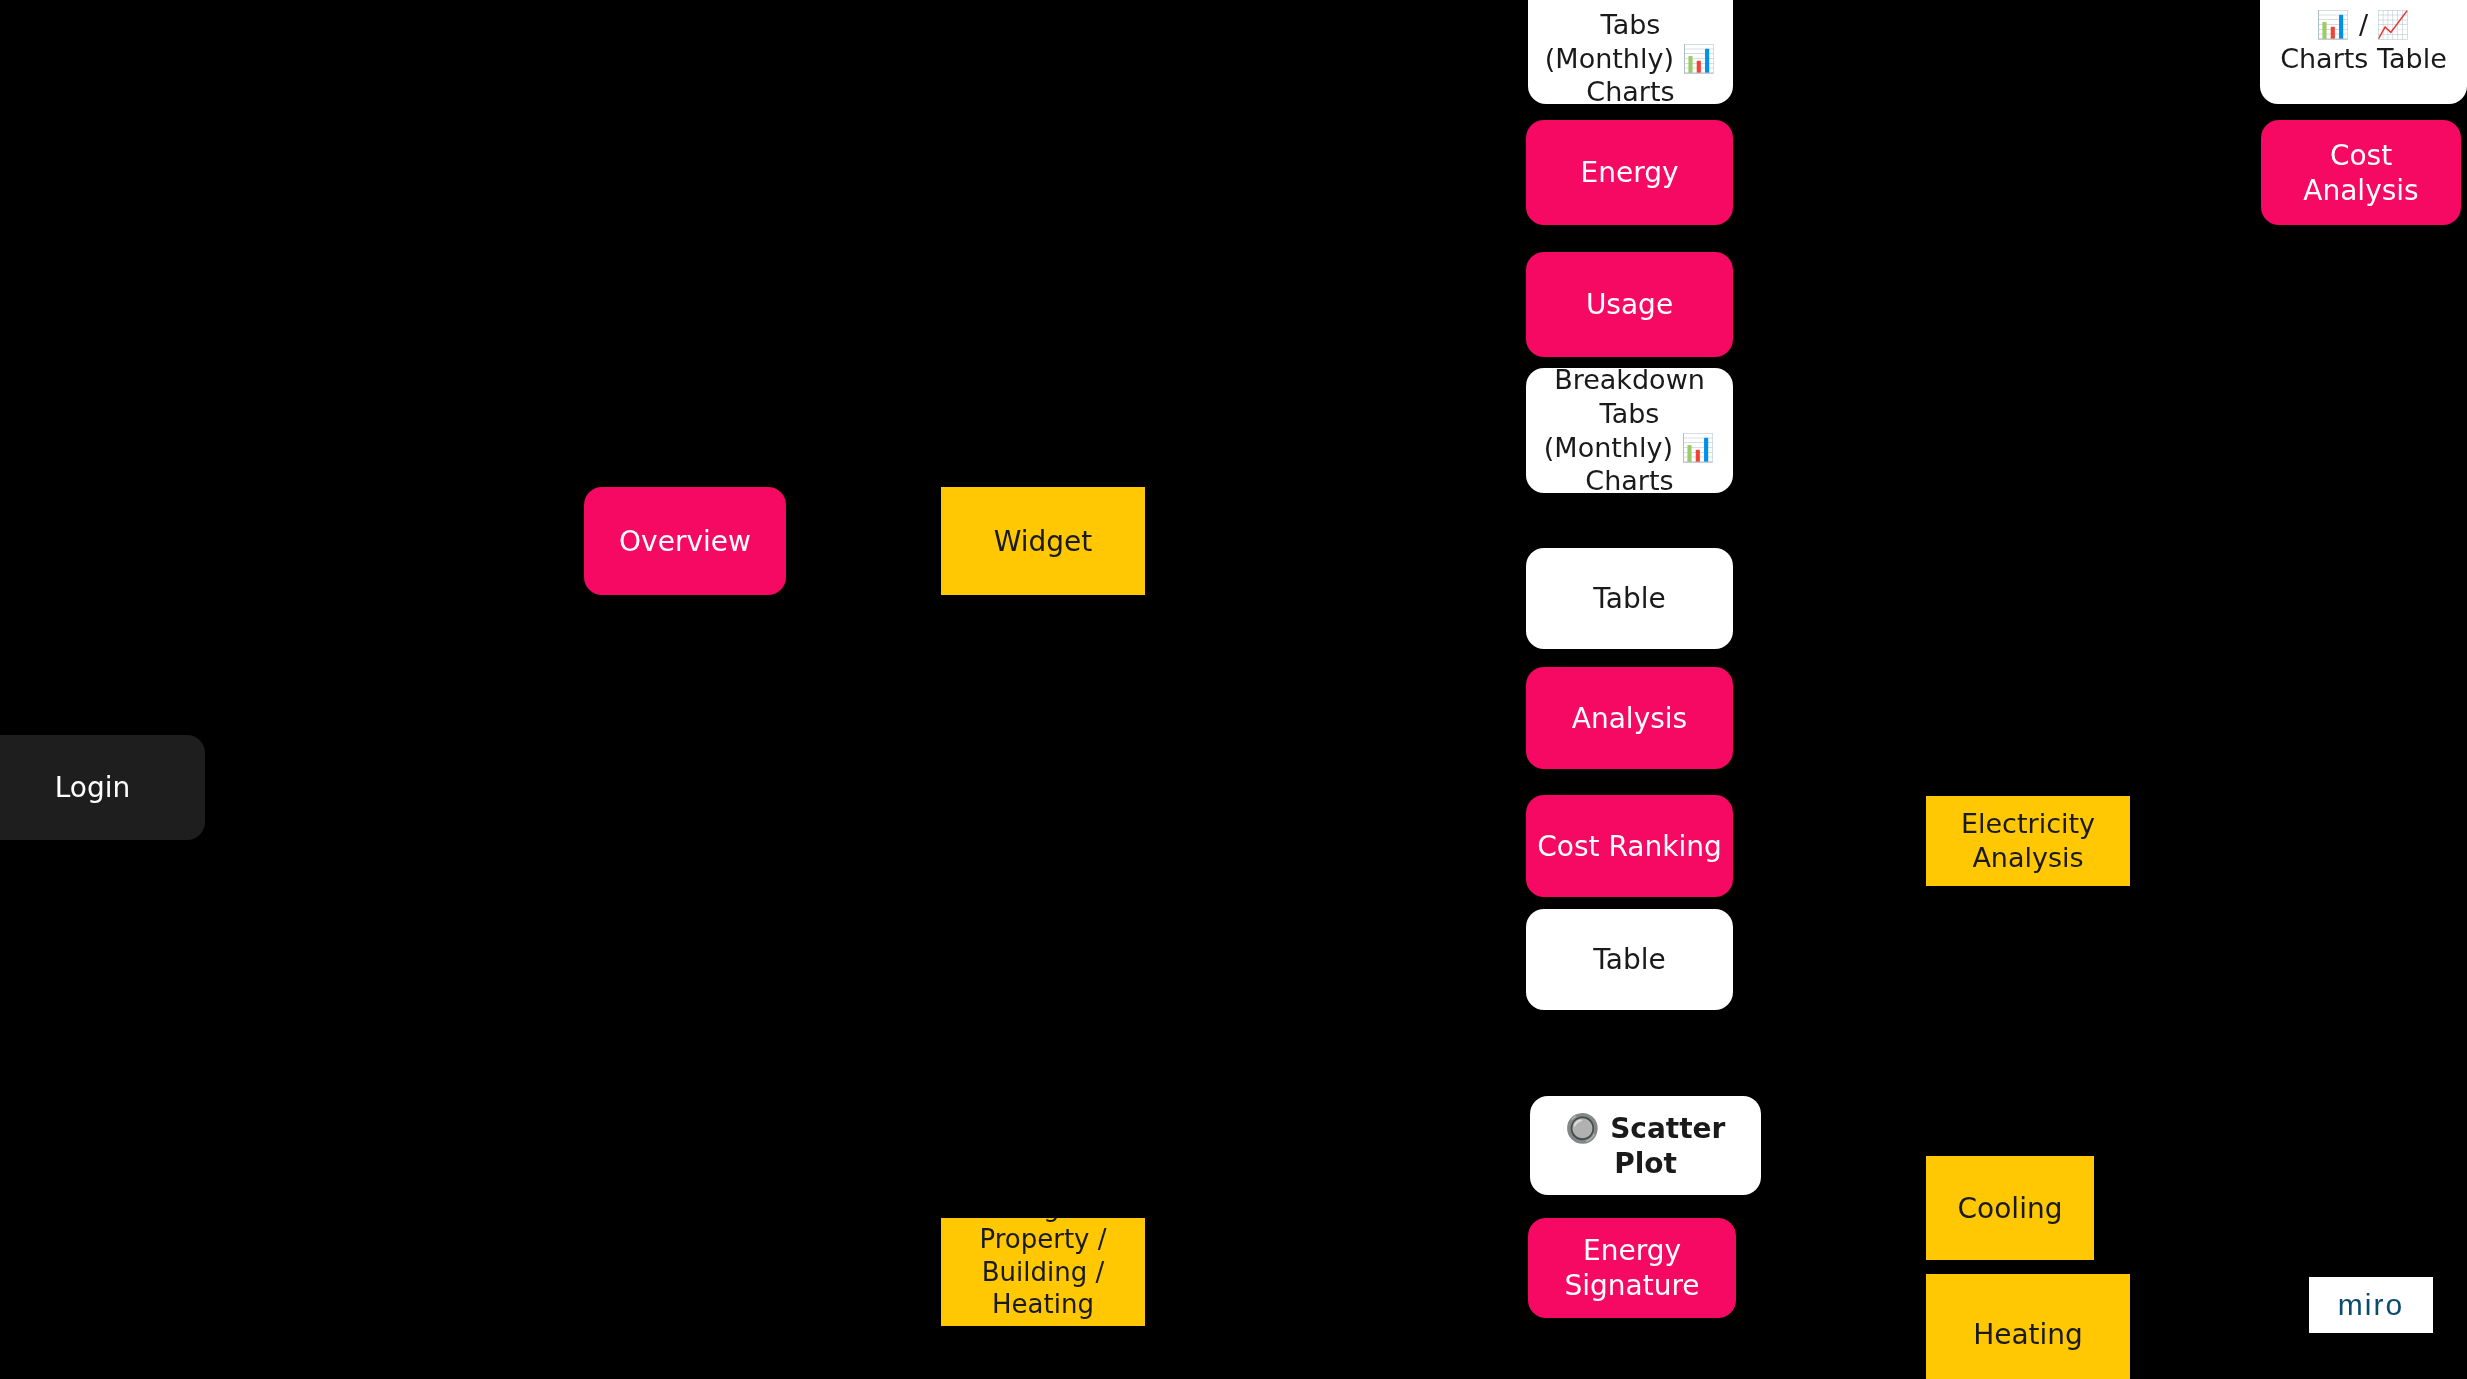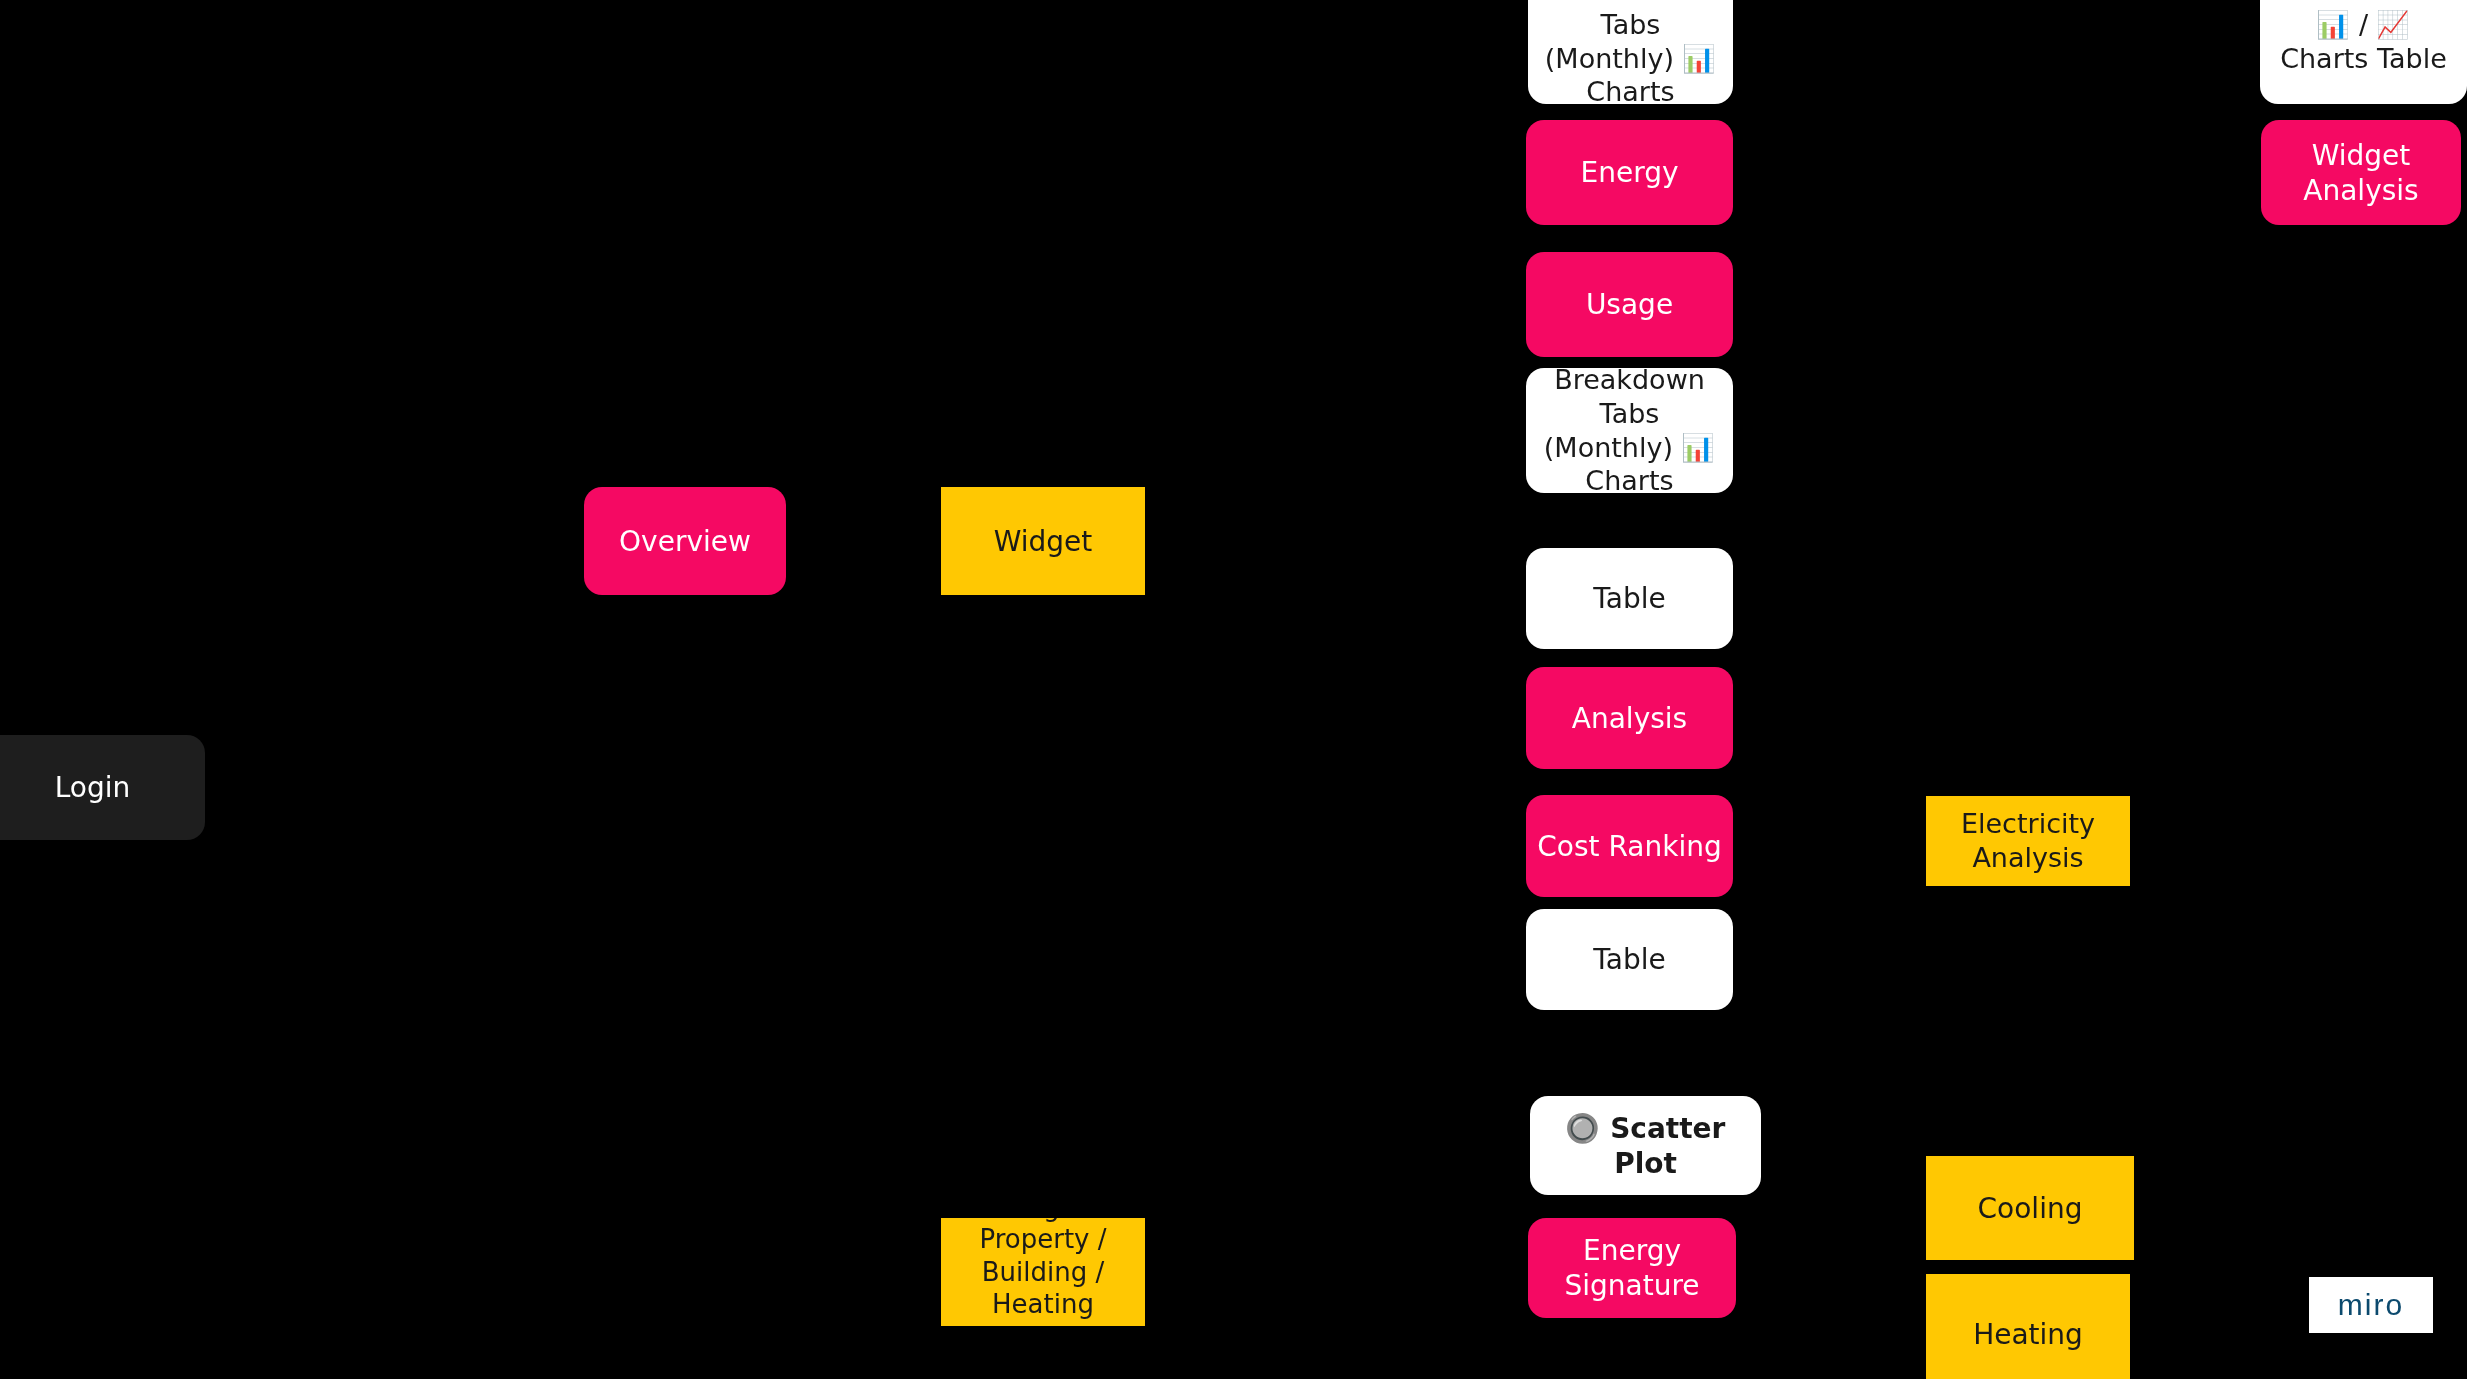--- a/index.html
+++ b/index.html
@@ -97,21 +97,21 @@
     <div class="node rounded pink fs-28" style="left: 1526px; top: 120px; width: 207px; height: 105px;"><span class="emoji">Energy</span></div>
     <div class="node rounded pink fs-28" style="left: 1526px; top: 252px; width: 207px; height: 105px;"><span class="emoji">Usage</span></div>
     <div class="node rounded white fs-27" style="left: 1526px; top: 368px; width: 207px; height: 125px;"><span class="emoji">Breakdown Tabs (Monthly) 📊 Charts</span></div>
     <div class="node rounded white fs-28" style="left: 1526px; top: 548px; width: 207px; height: 101px;"><span class="emoji">Table</span></div>
     <div class="node rounded pink fs-28" style="left: 1526px; top: 667px; width: 207px; height: 102px;"><span class="emoji">Analysis</span></div>
     <div class="node rounded pink fs-28" style="left: 1526px; top: 795px; width: 207px; height: 102px;"><span class="emoji">Cost Ranking</span></div>
     <div class="node rounded white fs-28" style="left: 1526px; top: 909px; width: 207px; height: 101px;"><span class="emoji">Table</span></div>
     <div class="node rounded white fs-28" style="left: 1530px; top: 1096px; width: 231px; height: 99px; font-weight: bold;"><span class="emoji">🔘 Scatter Plot</span></div>
     <div class="node rounded pink fs-28" style="left: 1528px; top: 1218px; width: 208px; height: 100px;"><span class="emoji">Energy Signature</span></div>
     <div class="node sticky yellow fs-27" style="left: 1896px; top: 796px; width: 204px; height: 90px;"><span class="emoji">Electricity Analysis</span></div>
-    <div class="node sticky yellow fs-28" style="left: 1896px; top: 1156px; width: 208px; height: 104px;"><span class="emoji">Cooling</span></div>
+    <div class="node sticky yellow fs-28" style="left: 1896px; top: 1156px; width: 168px; height: 104px;"><span class="emoji">Cooling</span></div>
     <div class="node sticky yellow fs-28" style="left: 1896px; top: 1274px; width: 204px; height: 120px;"><span class="emoji">Heating</span></div>
     <div class="node rounded white fs-27" style="left: 2260px; top: -21px; width: 207px; height: 125px;"><span class="emoji">📊 / 📈 Charts Table</span></div>
-    <div class="node rounded pink fs-28" style="left: 2261px; top: 120px; width: 200px; height: 105px;"><span class="emoji">Widget Analysis</span></div>
+    <div class="node rounded pink fs-28" style="left: 2261px; top: 120px; width: 200px; height: 105px;"><span class="emoji">Cost Analysis</span></div>
   </div>
 
 <div id="miro-watermark">
   <span>miro</span>
 </div>
 
 </body></html>

